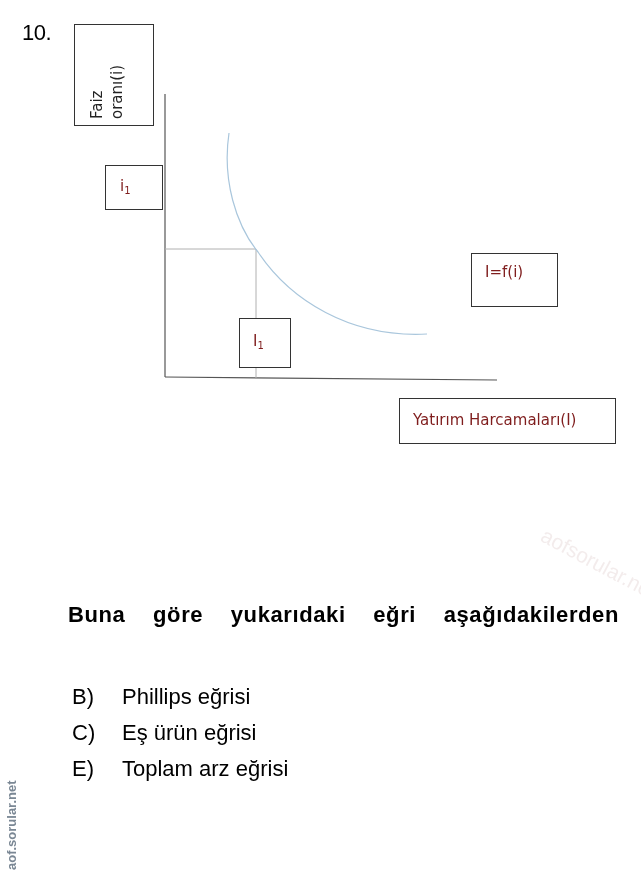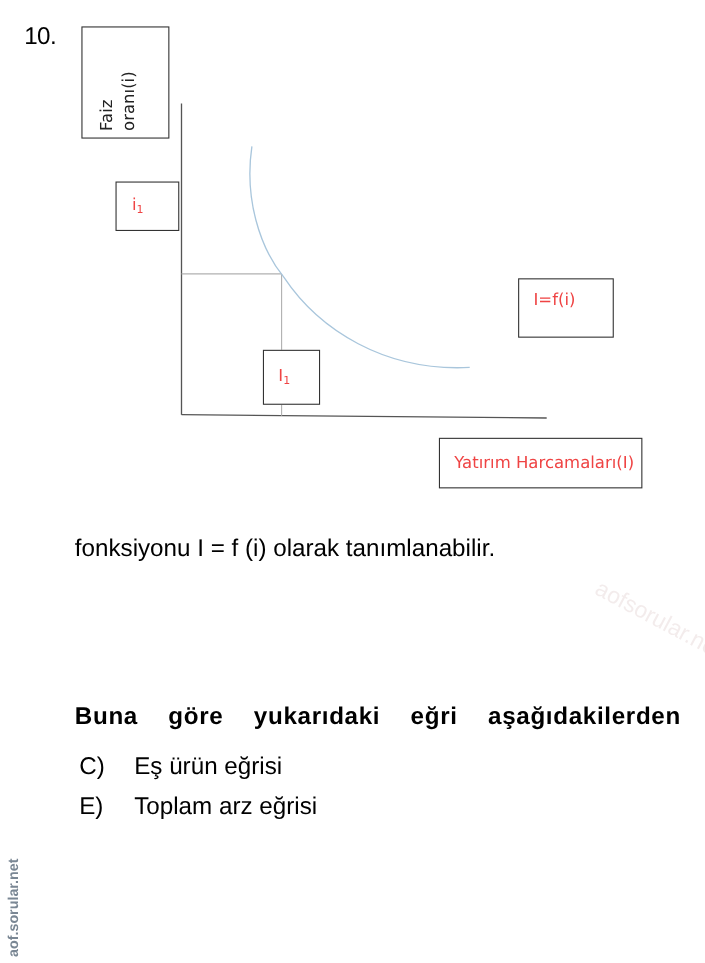--- a/index.html
+++ b/index.html
@@ -7,28 +7,28 @@
            font-family: "Liberation Sans", sans-serif; color: #000; }
     .abs { position: absolute; }
     .qnum { left: 22px; top: 20px; font-size: 22px; font-weight: normal; letter-spacing: -0.5px; }
     .box { position: absolute; border: 1px solid #333; background: #fff; box-sizing: border-box; }
     .box-ylabel { left: 74px; top: 24px; width: 80px; height: 102px; }
     .ylabel-rot { position: absolute; left: 12px; top: 94px; transform-origin: 0 0; transform: rotate(-90deg);
                   font-family: "DejaVu Sans", sans-serif; font-size: 15px; line-height: 20px; white-space: nowrap; color: #222; }
     .box-i1 { left: 105px; top: 165px; width: 58px; height: 45px; }
     .box-I1 { left: 239px; top: 318px; width: 52px; height: 50px; }
     .box-func { left: 471px; top: 253px; width: 87px; height: 54px; }
-    .box-xlabel { left: 399px; top: 398px; width: 185px; height: 46px; }
-    .boxtext { font-family: "DejaVu Sans", sans-serif; font-size: 15px; color: #ef4444; position: absolute; white-space: nowrap; }
+    .box-xlabel { left: 399px; top: 398px; width: 217px; height: 46px; }
+    .boxtext { font-family: "DejaVu Sans", sans-serif; font-size: 15px; color: #7f1d1d; position: absolute; white-space: nowrap; }
     .boxtext sub { font-size: 10px; vertical-align: -3px; }
     svg.plot { position: absolute; left: 0; top: 0; }
     .para { left: 68px; top: 483px; width: 551px; font-size: 22px; line-height: 29px; text-align: justify; text-align-last: left; }
     .para .line { display: block; text-align: justify; text-align-last: justify; }
     .para .line.last { text-align-last: left; }
-    .question { left: 68px; top: 600px; width: 551px; font-size: 22px; line-height: 30px; font-weight: bold; letter-spacing: 0.6px; margin-top: 36px; }
+    .question { left: 68px; top: 600px; width: 551px; font-size: 22px; line-height: 30px; font-weight: bold; letter-spacing: 0.6px; }
     .question .line { display: block; text-align: justify; text-align-last: justify; }
     .question .line.last { text-align-last: left; }
     .options { left: 72px; top: 679px; font-size: 22px; }
     .option { height: 36px; line-height: 36px; white-space: nowrap; }
     .opt-letter { display: inline-block; width: 50px; }
     .watermark-side { position: absolute; left: 4px; top: 870px; transform-origin: 0 0; transform: rotate(-90deg);
                       font-size: 13px; font-weight: bold; color: #7a8794; white-space: nowrap; }
     .watermark-diag { position: absolute; left: 535px; top: 552px; transform: rotate(28deg);
                       font-size: 21px; color: rgba(190,150,150,0.18); white-space: nowrap; }
   </style>
@@ -62,26 +62,26 @@
 
 <div class="box box-func">
   <span class="boxtext" style="left:13px; top:9px;">I=f(i)</span>
 </div>
 
 <div class="box box-xlabel">
   <span class="boxtext" style="left:13px; top:12px;">Yatırım Harcamaları(I)</span>
 </div>
 
 <div class="abs para">
-  <span class="line last">fonksiyonu I = f (i) olarak tanımlanabilir.</span>
 </div>
 
 <div class="abs question">
   <span class="line">Buna göre yukarıdaki eğri aşağıdakilerden</span>
 </div>
 
 <div class="abs options">
+  <div class="option"><span class="opt-letter">B)</span><span>Phillips eğrisi</span></div>
   <div class="option"><span class="opt-letter">C)</span><span>Eş ürün eğrisi</span></div>
   <div class="option"><span class="opt-letter">E)</span><span>Toplam arz eğrisi</span></div>
 </div>
 
 <div class="watermark-side">aof.sorular.net</div>
 <div class="watermark-diag">aofsorular.net</div>
 
 </body></html>

